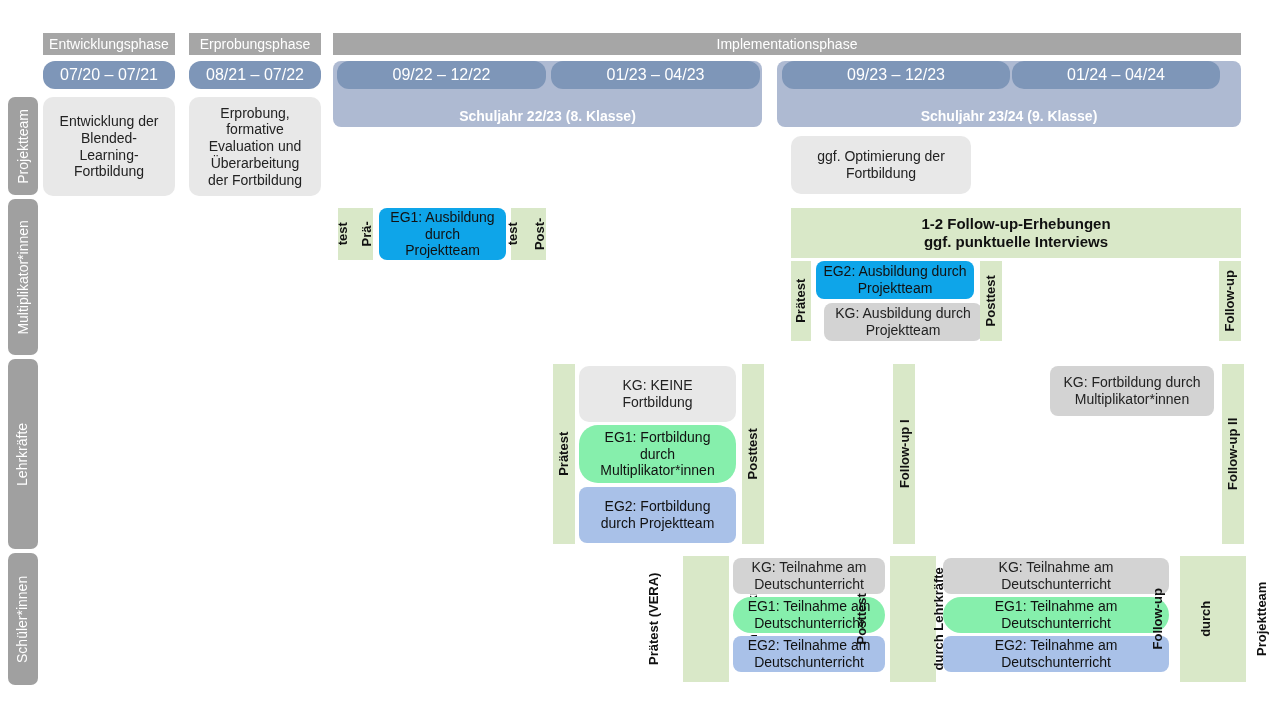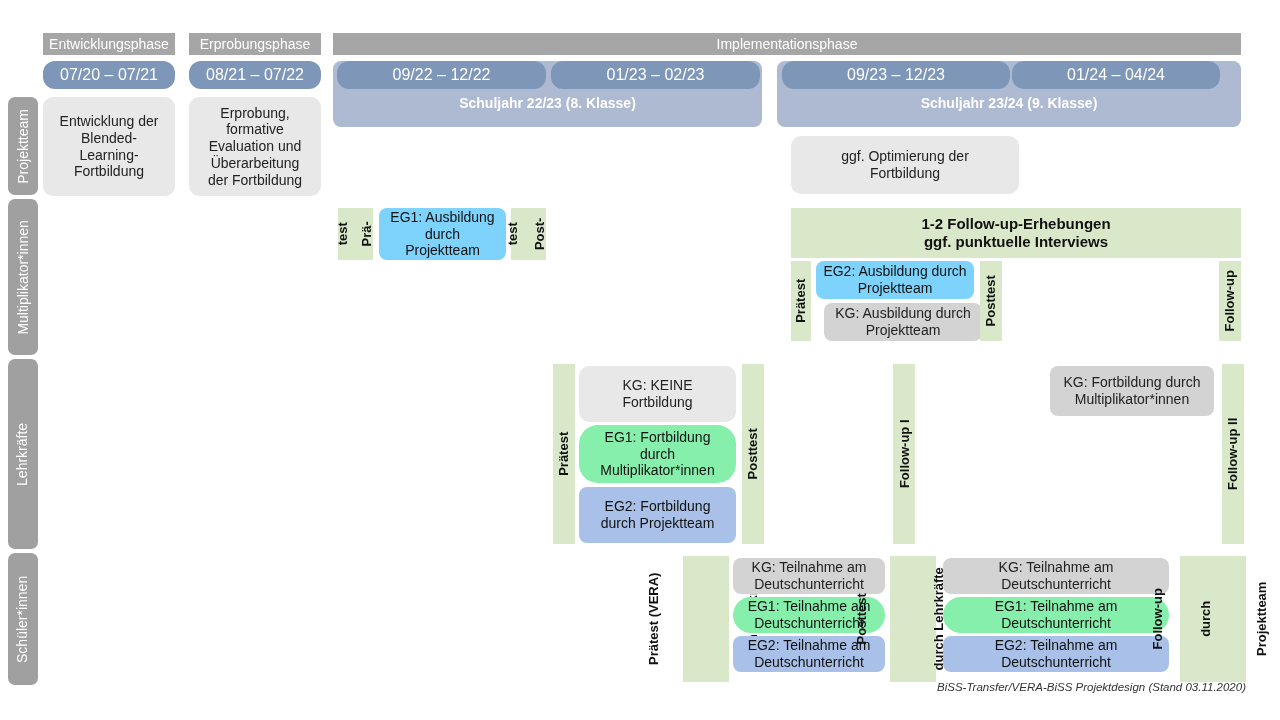--- a/index.html
+++ b/index.html
@@ -20,27 +20,27 @@
     font-size:14px;
   }
   .rowlabel .vtxt{
     transform:rotate(-90deg);white-space:nowrap;
   }
 
   
   .phasehdr{background:#A6A6A6;color:#ffffff;font-size:14px;}
   .periodbox{background:#7E96B8;color:#ffffff;font-size:16px;border-radius:12px;}
   .yearband{background:#AEBAD2;color:#ffffff;font-size:14px;font-weight:bold;border-radius:8px;
-            align-items:flex-end;padding-bottom:15px;}
+            align-items:flex-end;padding-bottom:2px;}
 
   
   .grey{background:#E8E8E8;border-radius:10px;font-size:14px;color:#222;}
   .greymid{background:#D3D3D3;border-radius:8px;font-size:14px;color:#222;}
   .blueDark{background:#86efac;border-radius:19px;font-size:14px;color:#111;}
-  .blueMid{background:#7dd3fc;border-radius:8px;font-size:14px;color:#111;}
+  .blueMid{background:#0ea5e9;border-radius:8px;font-size:14px;color:#111;}
   .blueLight{background:#A9C1E8;border-radius:8px;font-size:14px;color:#111;}
   .greenband{background:#D9E8C8;font-size:15px;font-weight:bold;color:#111;}
 
   
   .vstrip{background:#D9E8C8;}
   .vstrip .vtxt{transform:rotate(-90deg);white-space:nowrap;font-weight:bold;font-size:13px;color:#111;}
   .vcol{display:flex;flex-direction:row;align-items:center;justify-content:center;height:100%;width:100%;}
   .vcol .vtxt{transform:rotate(-90deg);white-space:nowrap;}
   .vb{font-weight:bold;font-size:13px;}
   .vn{font-weight:normal;font-size:13px;}
@@ -71,21 +71,21 @@
     <span>08/21 – 07/22</span>
   </div>
 
   <div class="blk yearband" style="left:333px;top:61px;width:429px;height:66px;">
     <span>Schuljahr 22/23 (8. Klasse)</span>
   </div>
   <div class="blk periodbox" style="left:337px;top:61px;width:209px;height:28px;">
     <span>09/22 – 12/22</span>
   </div>
   <div class="blk periodbox" style="left:551px;top:61px;width:209px;height:28px;">
-    <span>01/23 – 02/23</span>
+    <span>01/23 – 04/23</span>
   </div>
 
   <div class="blk yearband" style="left:777px;top:61px;width:464px;height:66px;">
     <span>Schuljahr 23/24 (9. Klasse)</span>
   </div>
   <div class="blk periodbox" style="left:782px;top:61px;width:228px;height:28px;">
     <span>09/23 – 12/23</span>
   </div>
   <div class="blk periodbox" style="left:1012px;top:61px;width:208px;height:28px;">
     <span>01/24 – 04/24</span>
@@ -112,21 +112,21 @@
   </div>
 
   <div class="blk grey" style="left:189px;top:97px;width:132px;height:99px;flex-direction:column;">
     <span class="ln">Erprobung,</span>
     <span class="ln">formative</span>
     <span class="ln">Evaluation und</span>
     <span class="ln">Überarbeitung</span>
     <span class="ln">der Fortbildung</span>
   </div>
 
-  <div class="blk grey" style="left:791px;top:136px;width:228px;height:58px;flex-direction:column;">
+  <div class="blk grey" style="left:791px;top:136px;width:180px;height:58px;flex-direction:column;">
     <span class="ln">ggf. Optimierung der</span>
     <span class="ln">Fortbildung</span>
   </div>
 
   <div class="blk vstrip" style="left:338px;top:208px;width:35px;height:52px;">
     <div class="vcol">
       <span class="vtxt vb">test</span>
       <span class="vtxt vb">Prä-</span>
     </div>
   </div>
@@ -249,15 +249,14 @@
   </div>
 
   <div class="blk vstrip" style="left:1180px;top:556px;width:66px;height:126px;">
     <div class="vcol">
       <span class="vtxt vb">Follow-up</span>
       <span class="vtxt vn">durch</span>
       <span class="vtxt vn">Projektteam</span>
     </div>
   </div>
 
-  <div class="footer" style="right:34px;top:681px;">BiSS-Transfer/VERA-BiSS Projektdesign (Stand 03.11.2020)</div>
 
 </div>
 
 </body></html>

